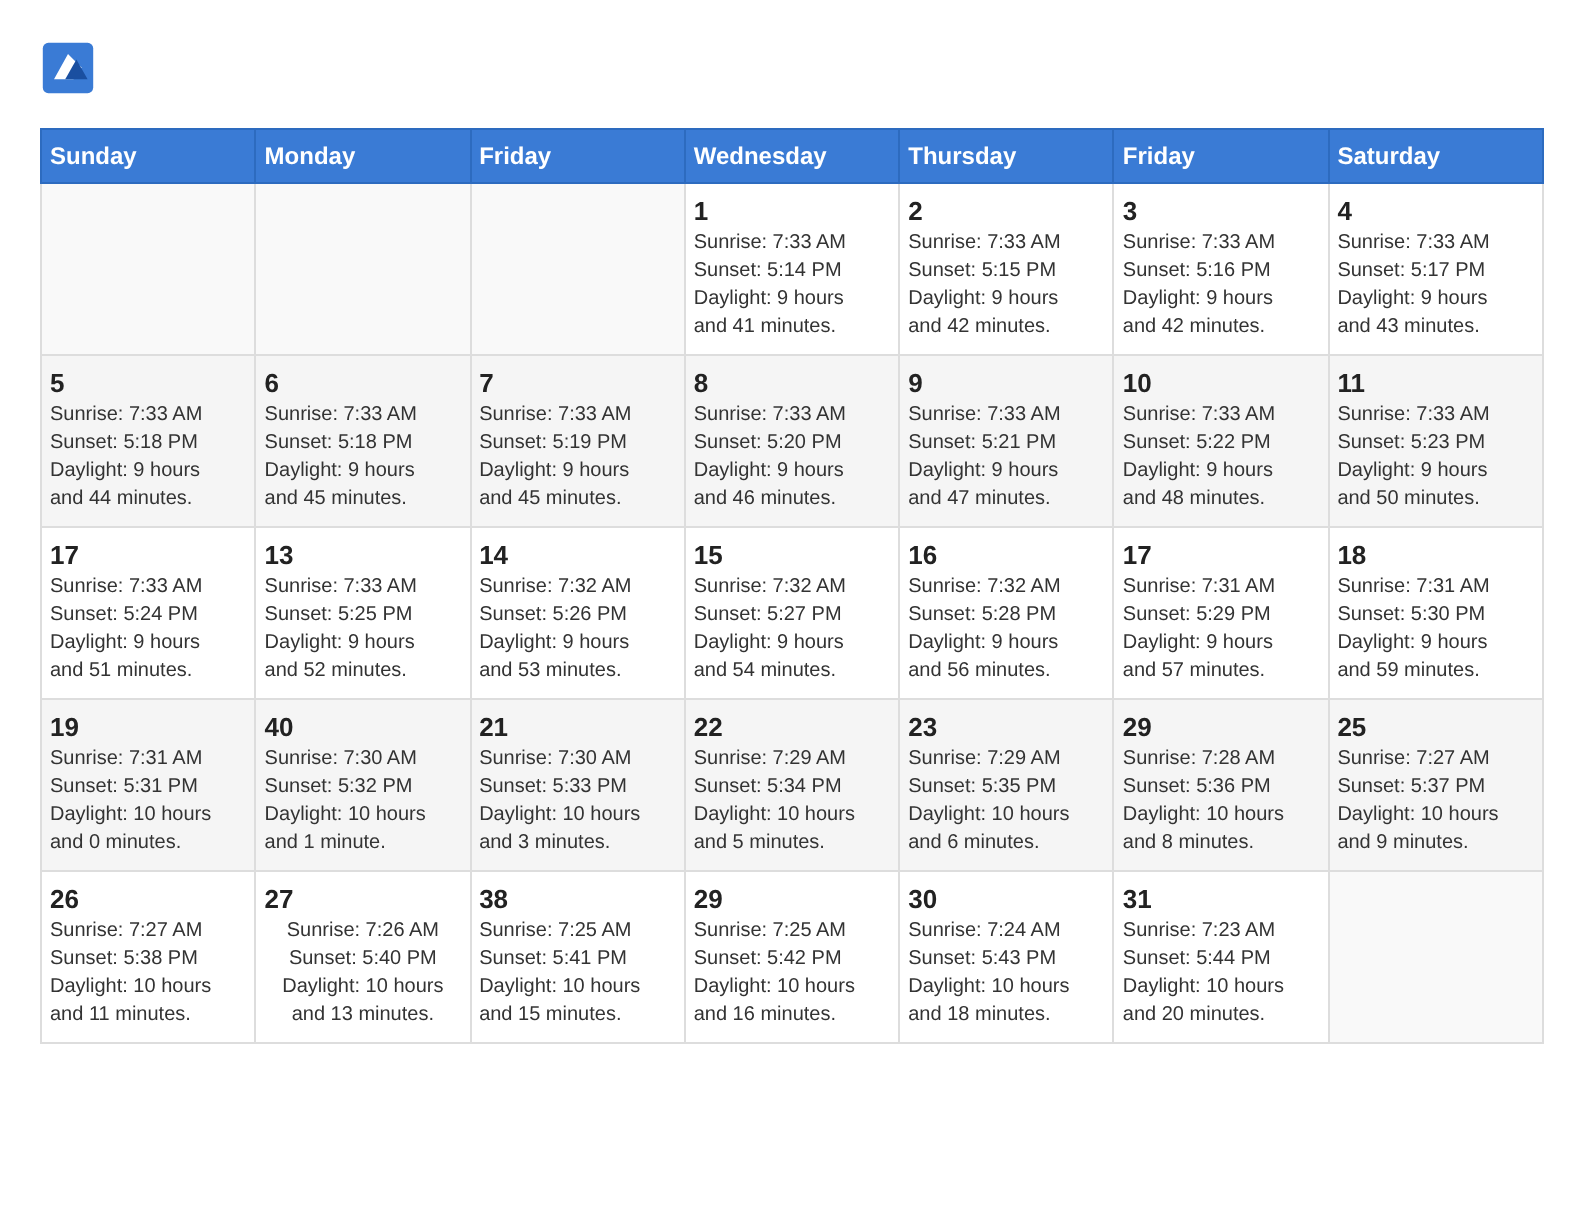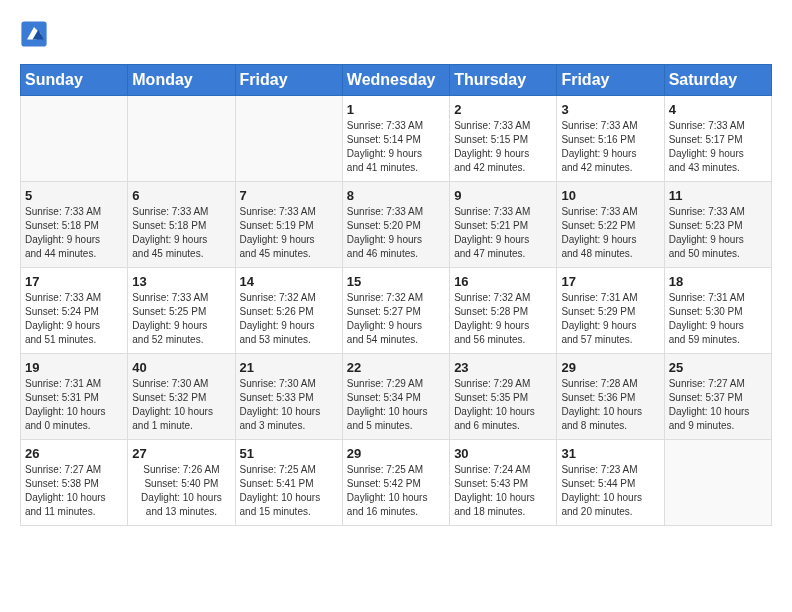--- a/index.html
+++ b/index.html
@@ -49,21 +49,21 @@
     table {
       width: 100%;
       border-collapse: collapse;
       font-size: 11px;
     }
     thead tr th {
       background-color: #3a7bd5;
       color: white;
       padding: 6px 4px;
       text-align: left;
-      font-size: 16px;
+      font-size: 12px;
       font-weight: bold;
       border: 1px solid #2d6bbf;
     }
     tbody tr {
       border-bottom: 1px solid #ccc;
     }
     tbody tr:nth-child(odd) {
       background-color: #fff;
     }
     tbody tr:nth-child(even) {
@@ -322,21 +322,21 @@
 and 11 minutes.</div>
         </td>
         <td>
           <span class="day-number">27</span>
           <div class="day-info" style="white-space: pre-line; text-align: center;">Sunrise: 7:26 AM
 Sunset: 5:40 PM
 Daylight: 10 hours
 and 13 minutes.</div>
         </td>
         <td>
-          <span class="day-number">51</span>
+          <span class="day-number">38</span>
           <div class="day-info" style="white-space: pre-line;">Sunrise: 7:25 AM
 Sunset: 5:41 PM
 Daylight: 10 hours
 and 15 minutes.</div>
         </td>
         <td>
           <span class="day-number">29</span>
           <div class="day-info" style="white-space: pre-line;">Sunrise: 7:25 AM
 Sunset: 5:42 PM
 Daylight: 10 hours

